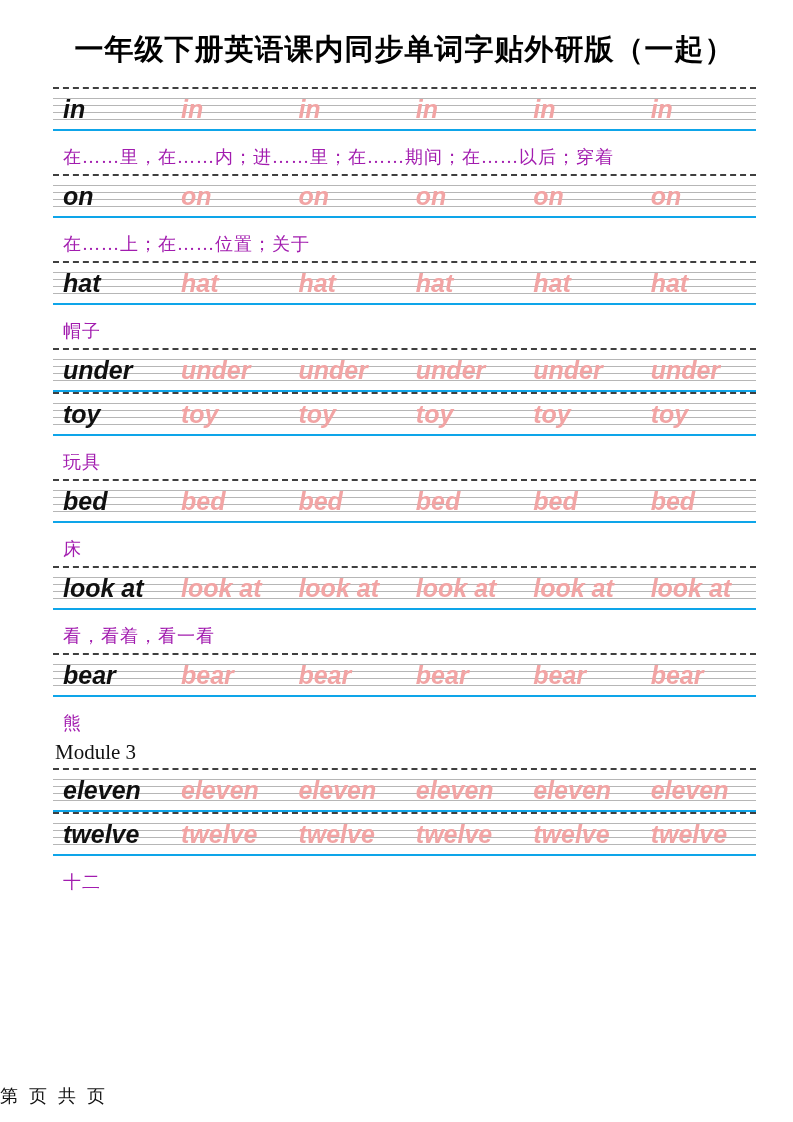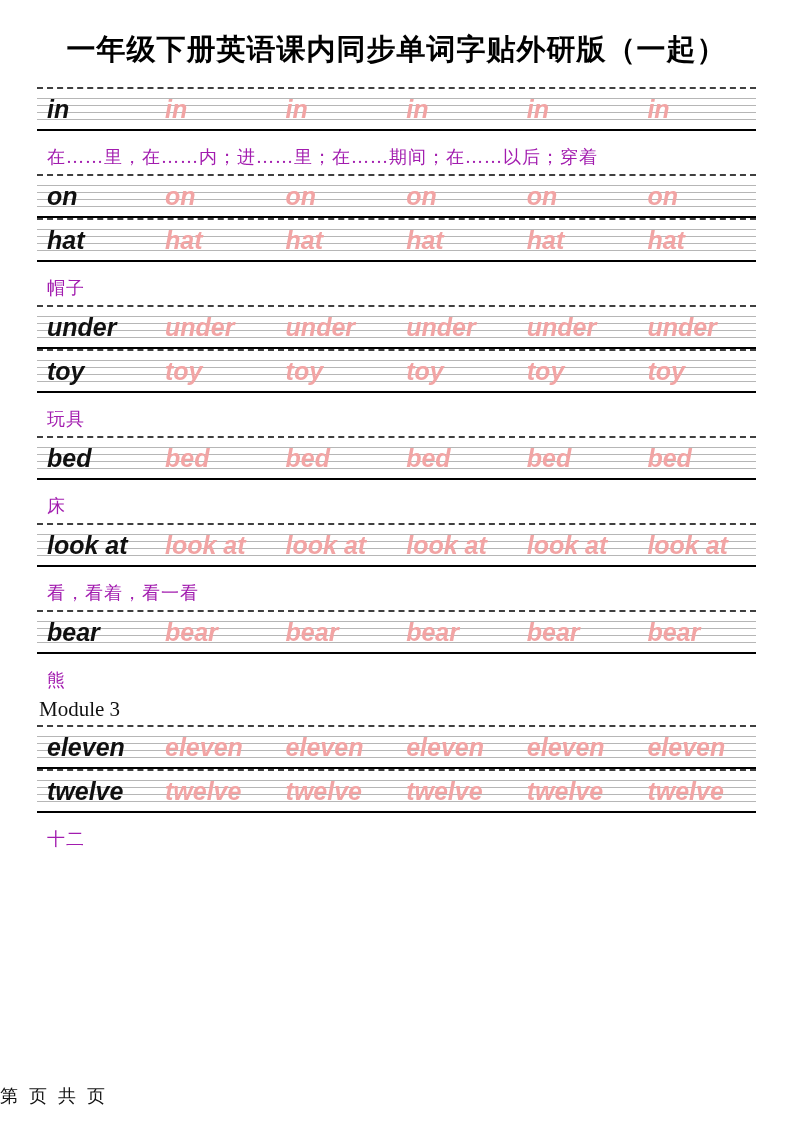--- a/index.html
+++ b/index.html
@@ -7,39 +7,40 @@
   body {
     width: 793px; height: 1122px;
     font-family: "Liberation Sans", sans-serif;
     color: #141414;
   }
   .page {
     position: relative;
     width: 793px; height: 1122px;
     background: #ffffff;
     overflow: hidden;
+    padding-left: 16px;
   }
   .title {
     height: 87px;
     padding-top: 30px;
     text-align: center;
     font-size: 29px;
     font-weight: bold;
     letter-spacing: 1px;
     color: #000000;
     font-family: "Liberation Sans", sans-serif;
   }
   .content { padding: 0 37px; }
 
   .word-block { position: relative; }
   .practice {
     position: relative;
     height: 44px;
     border-top: 2px dashed #3f3f3f;
-    border-bottom: 2px solid #000000;
+    border-bottom: 2px solid #0ea5e9;
   }
   .guide {
     position: absolute; left: 0; right: 0;
     height: 1px; background: #b6b6b6;
   }
   .g1 { top: 9px; }
   .g2 { top: 16px; }
   .g3 { top: 23px; }
   .g4 { top: 30px; }
   .words-row {
@@ -126,20 +127,21 @@
       <div class="guide g4"></div>
       <div class="words-row">
         <span class="word-cell sample">on</span>
       <span class="word-cell trace">on</span>
             <span class="word-cell trace">on</span>
             <span class="word-cell trace">on</span>
             <span class="word-cell trace">on</span>
             <span class="word-cell trace">on</span>
           </div>
     </div>
+    <div class="meaning">在……上；在……位置；关于</div>
   </div>
 
   <div class="word-block">
     <div class="practice">
       <div class="guide g1"></div>
       <div class="guide g2"></div>
       <div class="guide g3"></div>
       <div class="guide g4"></div>
       <div class="words-row">
         <span class="word-cell sample">hat</span>

